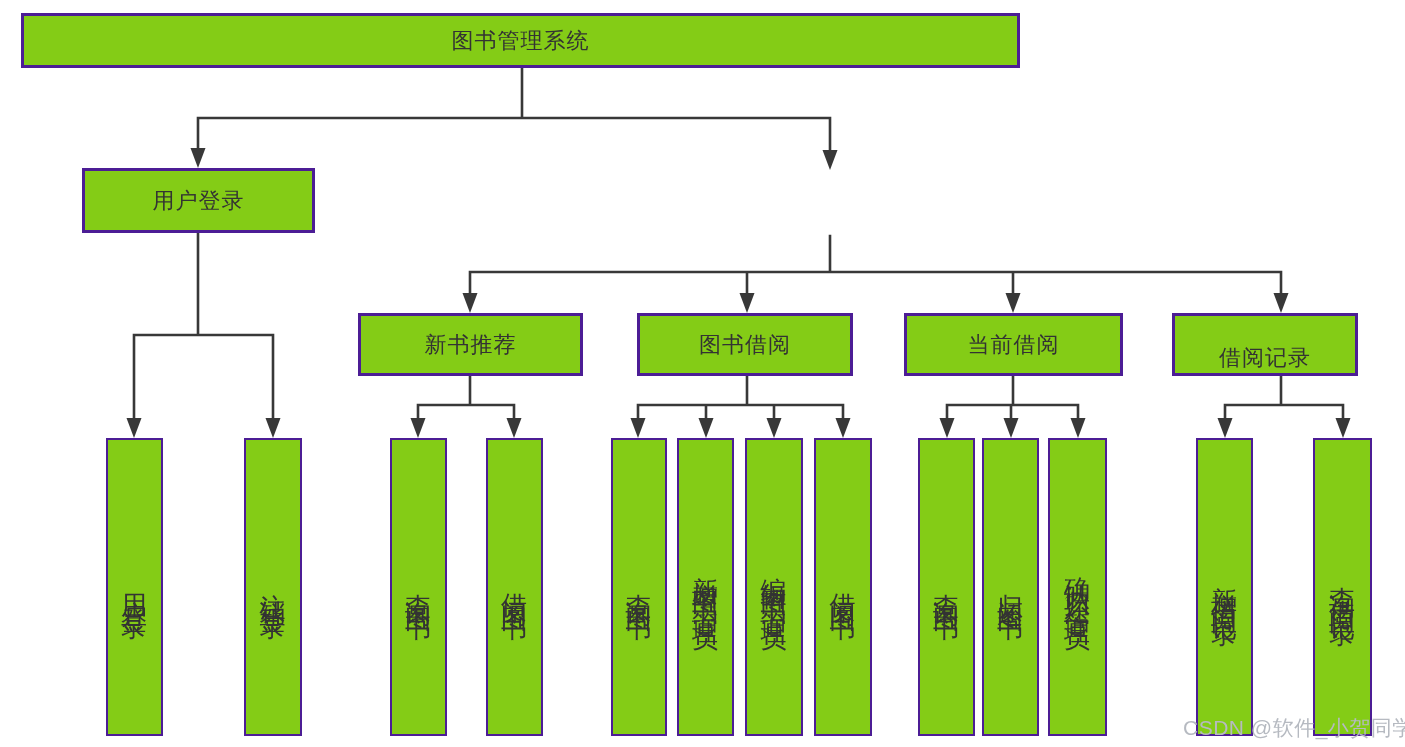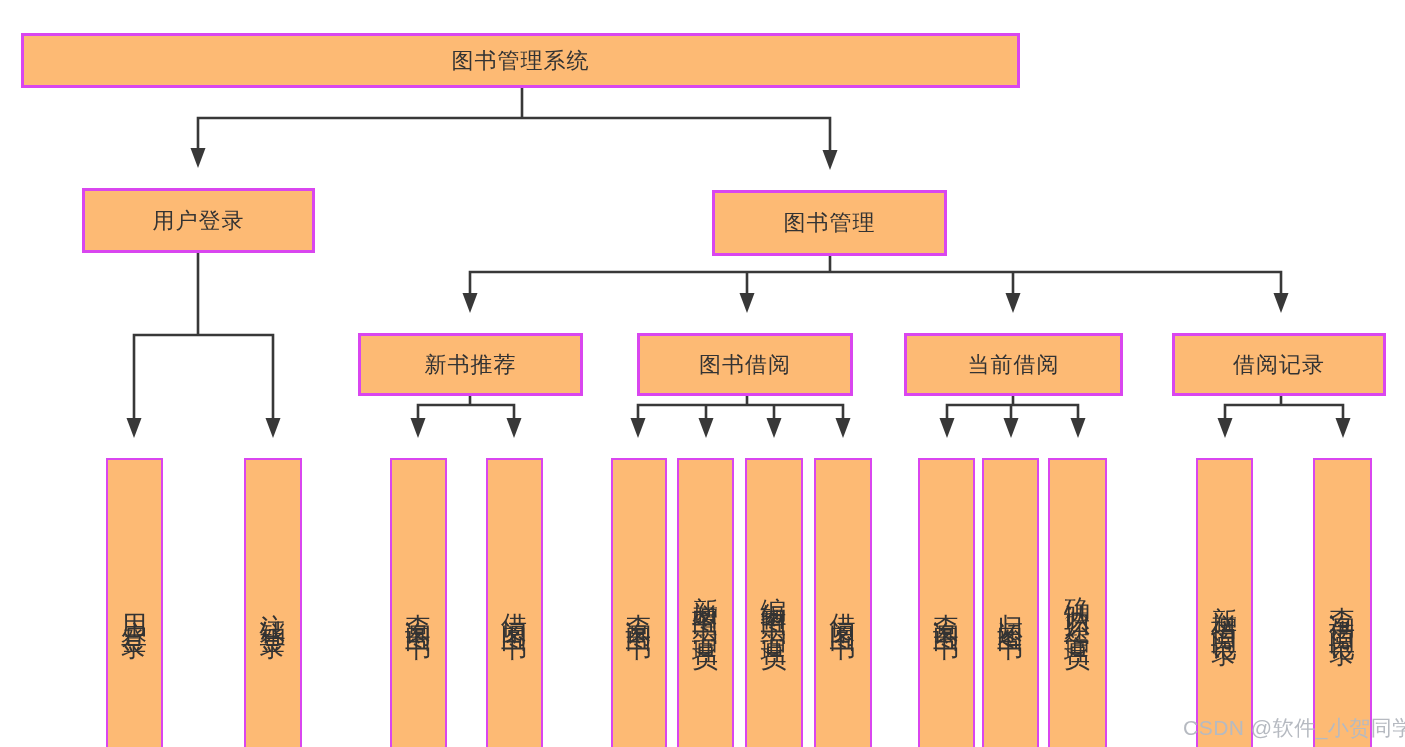--- a/index.html
+++ b/index.html
@@ -4,25 +4,24 @@
 <style>
   html,body{margin:0;padding:0;}
   body{
     width:1405px;height:747px;position:relative;background:#ffffff;
     font-family:"Liberation Sans","DejaVu Sans",sans-serif;color:#333333;
     overflow:hidden;
   }
   .stage{position:absolute;left:0;top:0;width:1405px;height:747px;}
   svg.connectors{position:absolute;left:0;top:0;z-index:1;}
   .box{
-    position:absolute;z-index:2;background:#fdba74;
-    border:3px solid #d946ef;box-sizing:border-box;
+    position:absolute;z-index:2;background:#84cc16;
+    border:3px solid #4c1d95;box-sizing:border-box;
     display:flex;align-items:center;justify-content:center;
     text-align:center;
-    margin-top:20px;
   }
   .lvl-label{font-size:22px;letter-spacing:1px;white-space:nowrap;}
   .leaf{border-width:2.5px;}
   .v-label{
     writing-mode:vertical-rl;text-orientation:mixed;
     font-size:26px;line-height:1;letter-spacing:7px;
     white-space:nowrap;
   }
   .watermark{
     position:absolute;z-index:3;left:1183px;top:714px;
@@ -71,34 +70,31 @@
     </g>
   </svg>
 
   <div class="box" style="left:21px;top:13px;width:999px;height:55px;">
     <span class="lvl-label">图书管理系统</span>
   </div>
 
   <div class="box" style="left:82px;top:168px;width:233px;height:65px;">
     <span class="lvl-label">用户登录</span>
   </div>
-  <div class="box" style="left:712px;top:170px;width:235px;height:66px;">
-    <span class="lvl-label">图书管理</span>
-  </div>
 
   <div class="box" style="left:358px;top:313px;width:225px;height:63px;">
     <span class="lvl-label">新书推荐</span>
   </div>
   <div class="box" style="left:637px;top:313px;width:216px;height:63px;justify-content:center;">
     <span class="lvl-label">图书借阅</span>
   </div>
   <div class="box" style="left:904px;top:313px;width:219px;height:63px;font-family:Liberation Mono, monospace;">
     <span class="lvl-label">当前借阅</span>
   </div>
-  <div class="box" style="left:1172px;top:313px;width:214px;height:63px;">
+  <div class="box" style="left:1172px;top:313px;width:186px;height:63px;align-items:flex-end;">
     <span class="lvl-label">借阅记录</span>
   </div>
 
   <div class="box leaf" style="left:106px;top:438px;width:57px;height:298px;">
     <span class="v-label">用户登录</span>
   </div>
   <div class="box leaf" style="left:244px;top:438px;width:58px;height:298px;">
     <span class="v-label">注销登录</span>
   </div>
 

